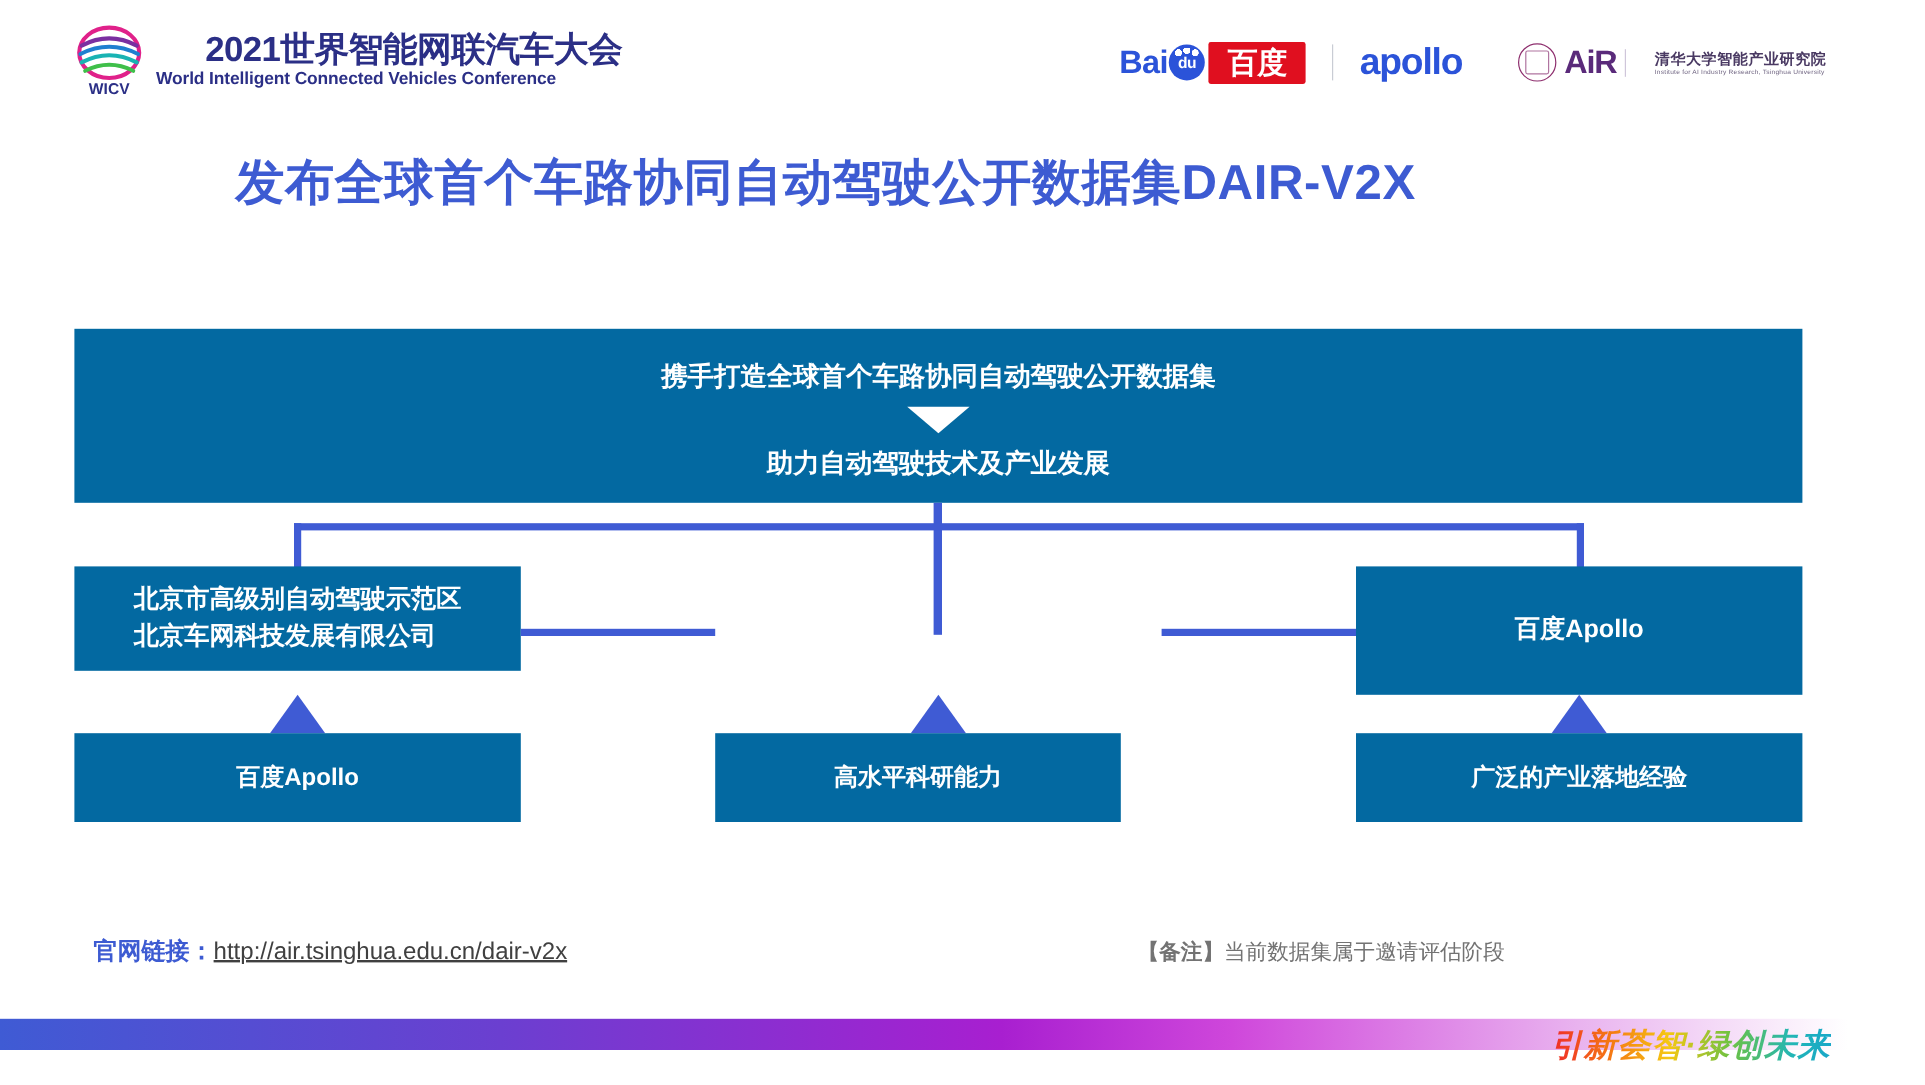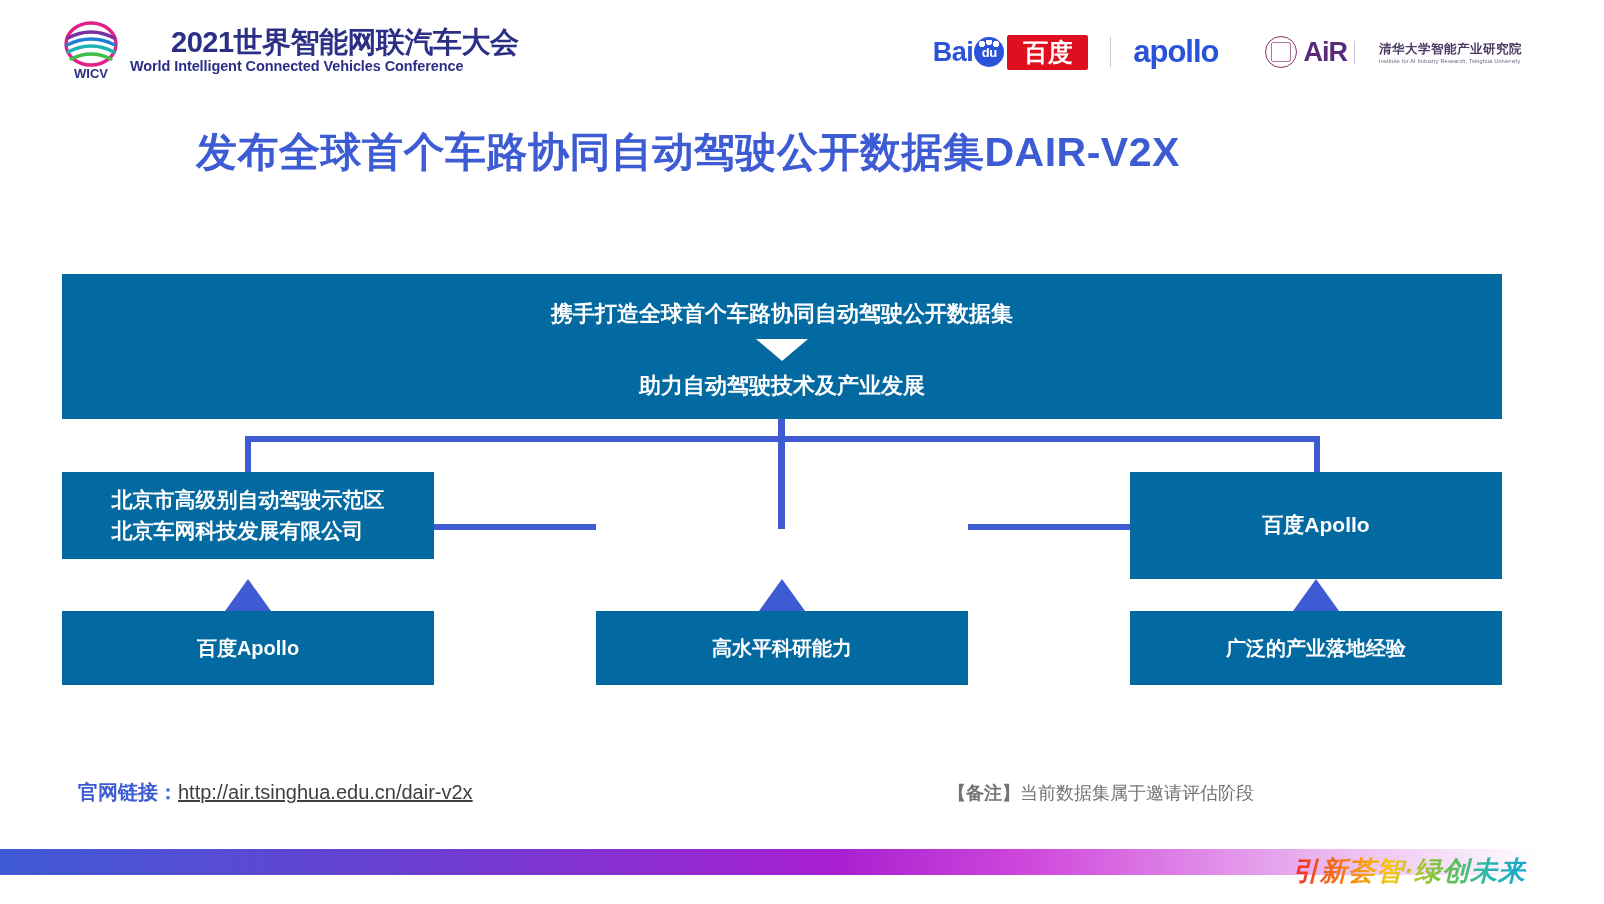--- a/index.html
+++ b/index.html
@@ -58,21 +58,21 @@
   .banner-line1{font-size:22px;font-weight:bold;color:#fff;margin-top:6px;}
   .banner-arrow{width:0;height:0;border-left:26px solid transparent;border-right:26px solid transparent;border-top:22px solid #fff;margin:9px 0 9px 0;}
   .banner-line2{font-size:22px;font-weight:bold;color:#fff;}
 
   .mid1{left:62px;top:472px;width:372px;height:87px;}
   .mid2{left:596px;top:472px;width:372px;height:107px;}
   .mid3{left:1130px;top:472px;width:372px;height:107px;}
   .mid-text{font-size:21px;}
 
   .bot1{left:62px;top:611px;width:372px;height:74px;}
-  .bot2{left:596px;top:611px;width:372px;height:74px;}
+  .bot2{left:596px;top:611px;width:338px;height:74px;}
   .bot3{left:1130px;top:611px;width:372px;height:74px;}
   .bot-text{font-size:20px;}
 
   .conn{position:absolute;background:#3f5bd4;}
   
   .stem-top{left:778px;top:419px;width:7px;height:110px;}
   
   .bracket{left:245px;top:436px;width:1075px;height:6px;}
   .bracket-l{left:245px;top:436px;width:6px;height:37px;}
   .bracket-r{left:1314px;top:436px;width:6px;height:37px;}

